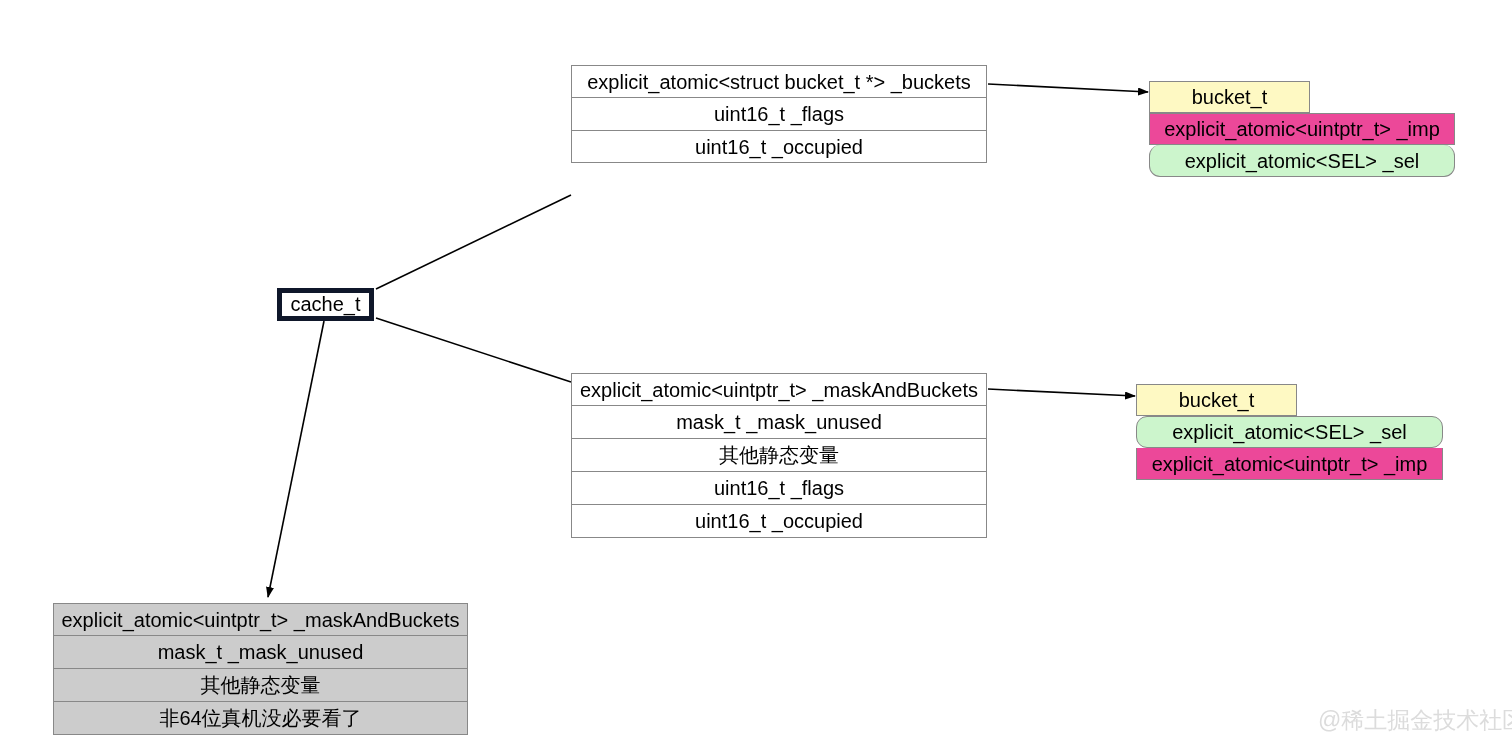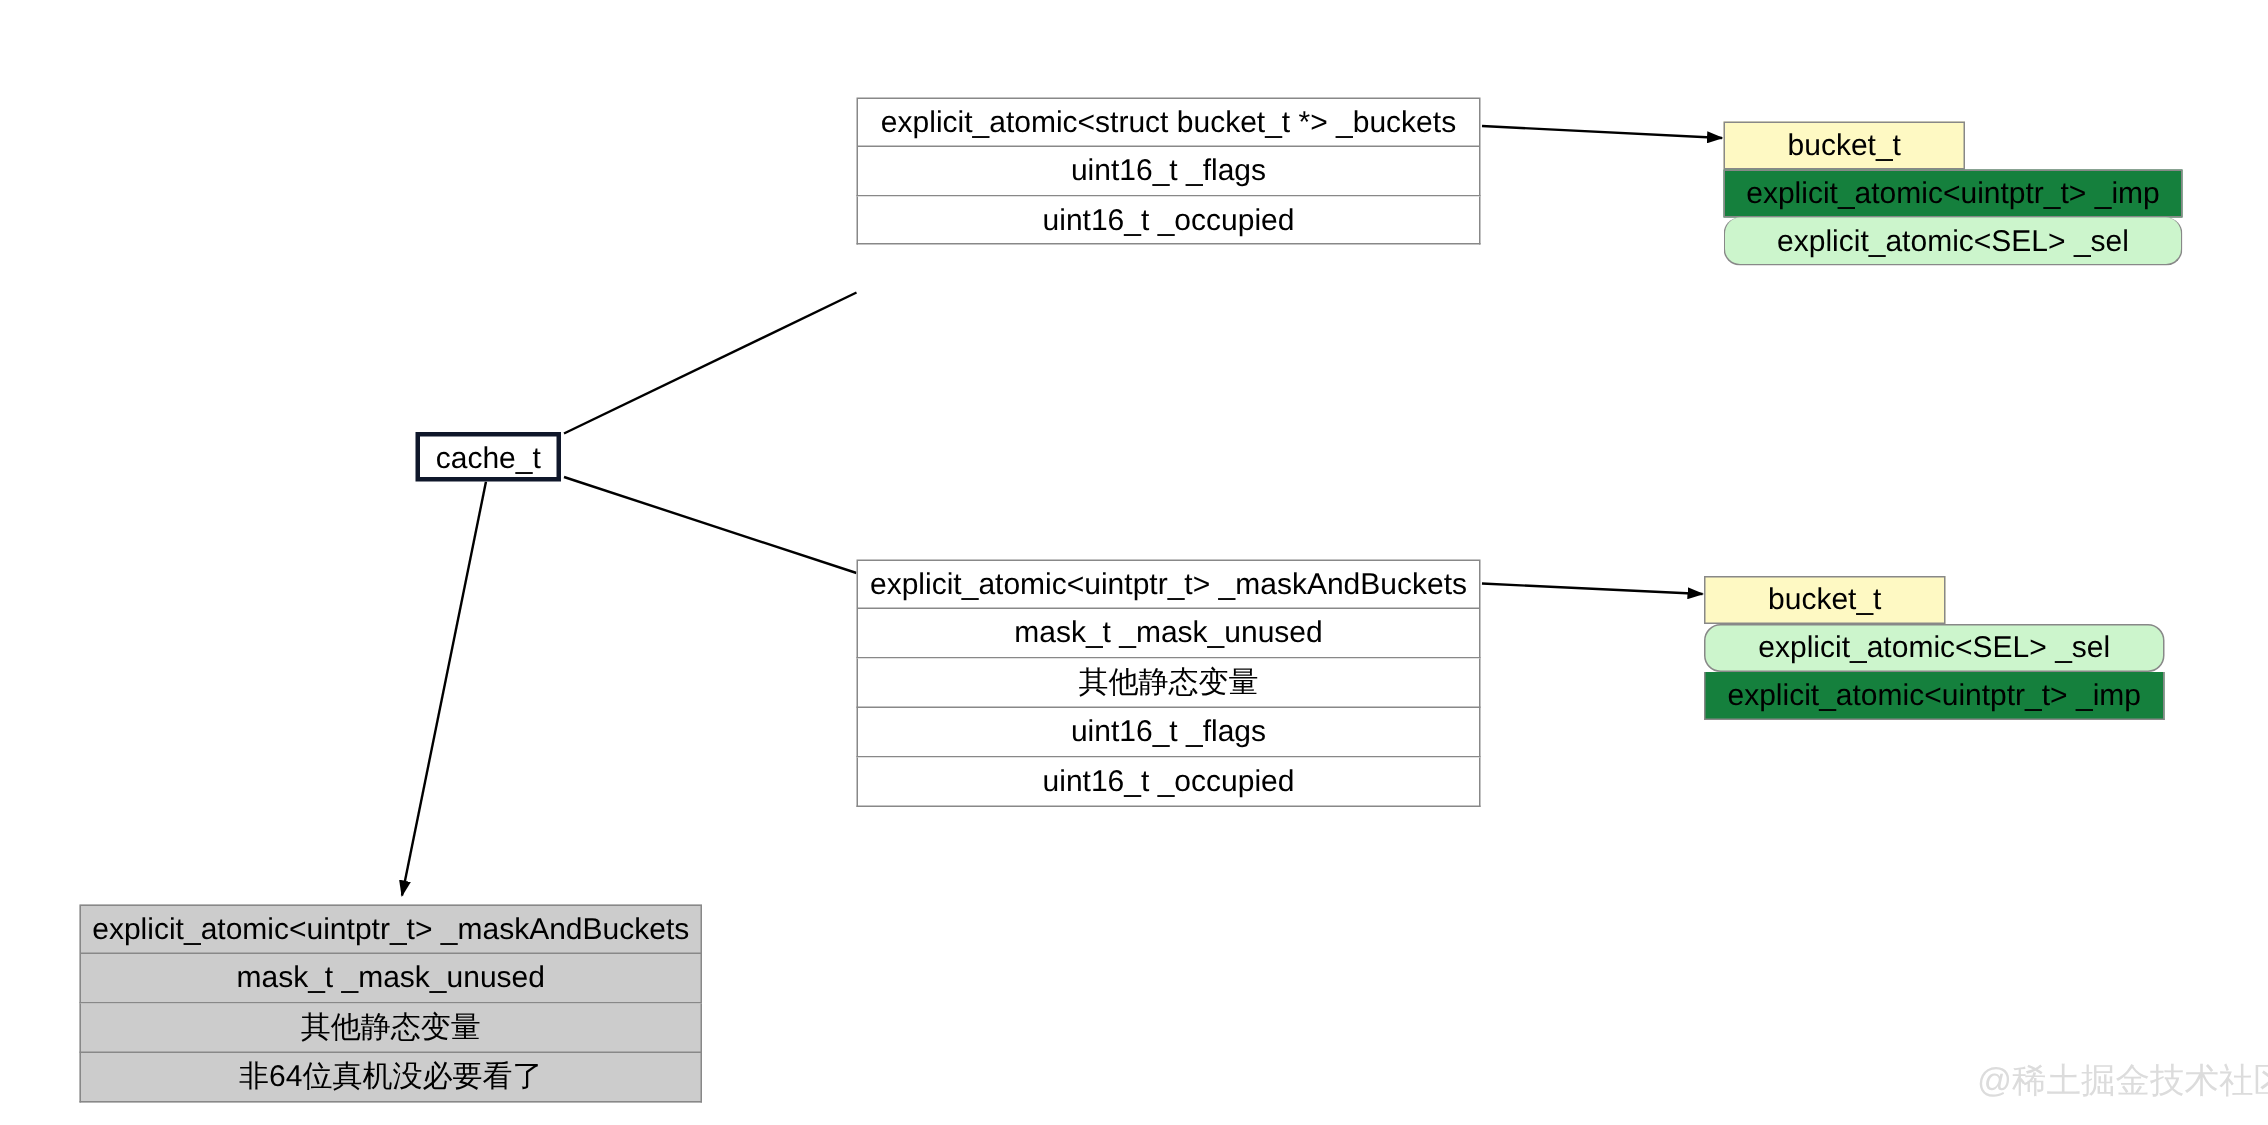--- a/index.html
+++ b/index.html
@@ -44,29 +44,29 @@
     font-size: 20px;
     line-height: 1;
     text-align: center;
     white-space: nowrap;
     display: flex;
     align-items: center;
     justify-content: center;
   }
   .row + .row { border-top: none; }
 
-  .row.cyan  { background: #15803d; }
+  .row.cyan  { background: #ec4899; }
   .row.green { background: #ccf5cc; border-radius: 11px; }
   .row.gray  { background: #cccccc; }
 
   
   .node {
     position: absolute;
     box-sizing: border-box;
-    border: 3px solid #0f172a;
+    border: 5px solid #0f172a;
     background: #ffffff;
     color: #000000;
     font-size: 20px;
     display: flex;
     align-items: flex-end;
     justify-content: center;
     white-space: nowrap;
   }
 
   

